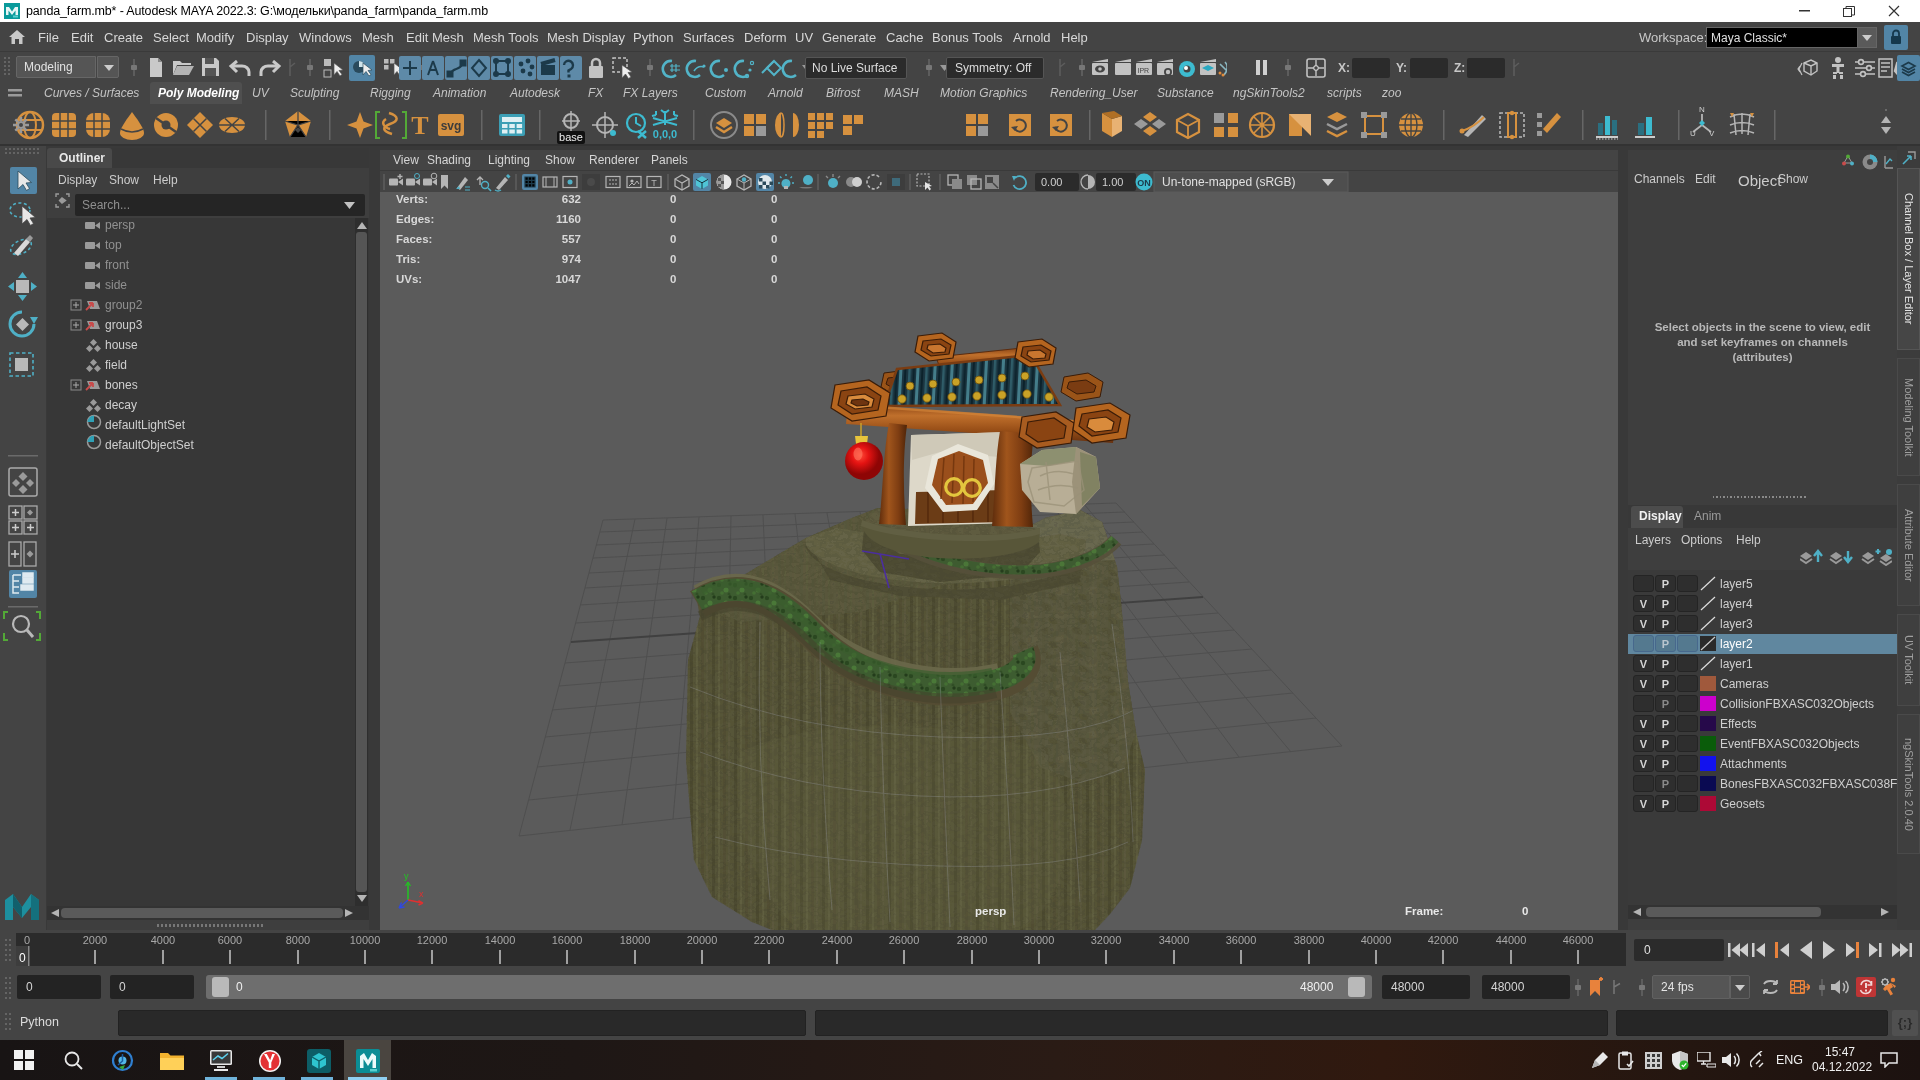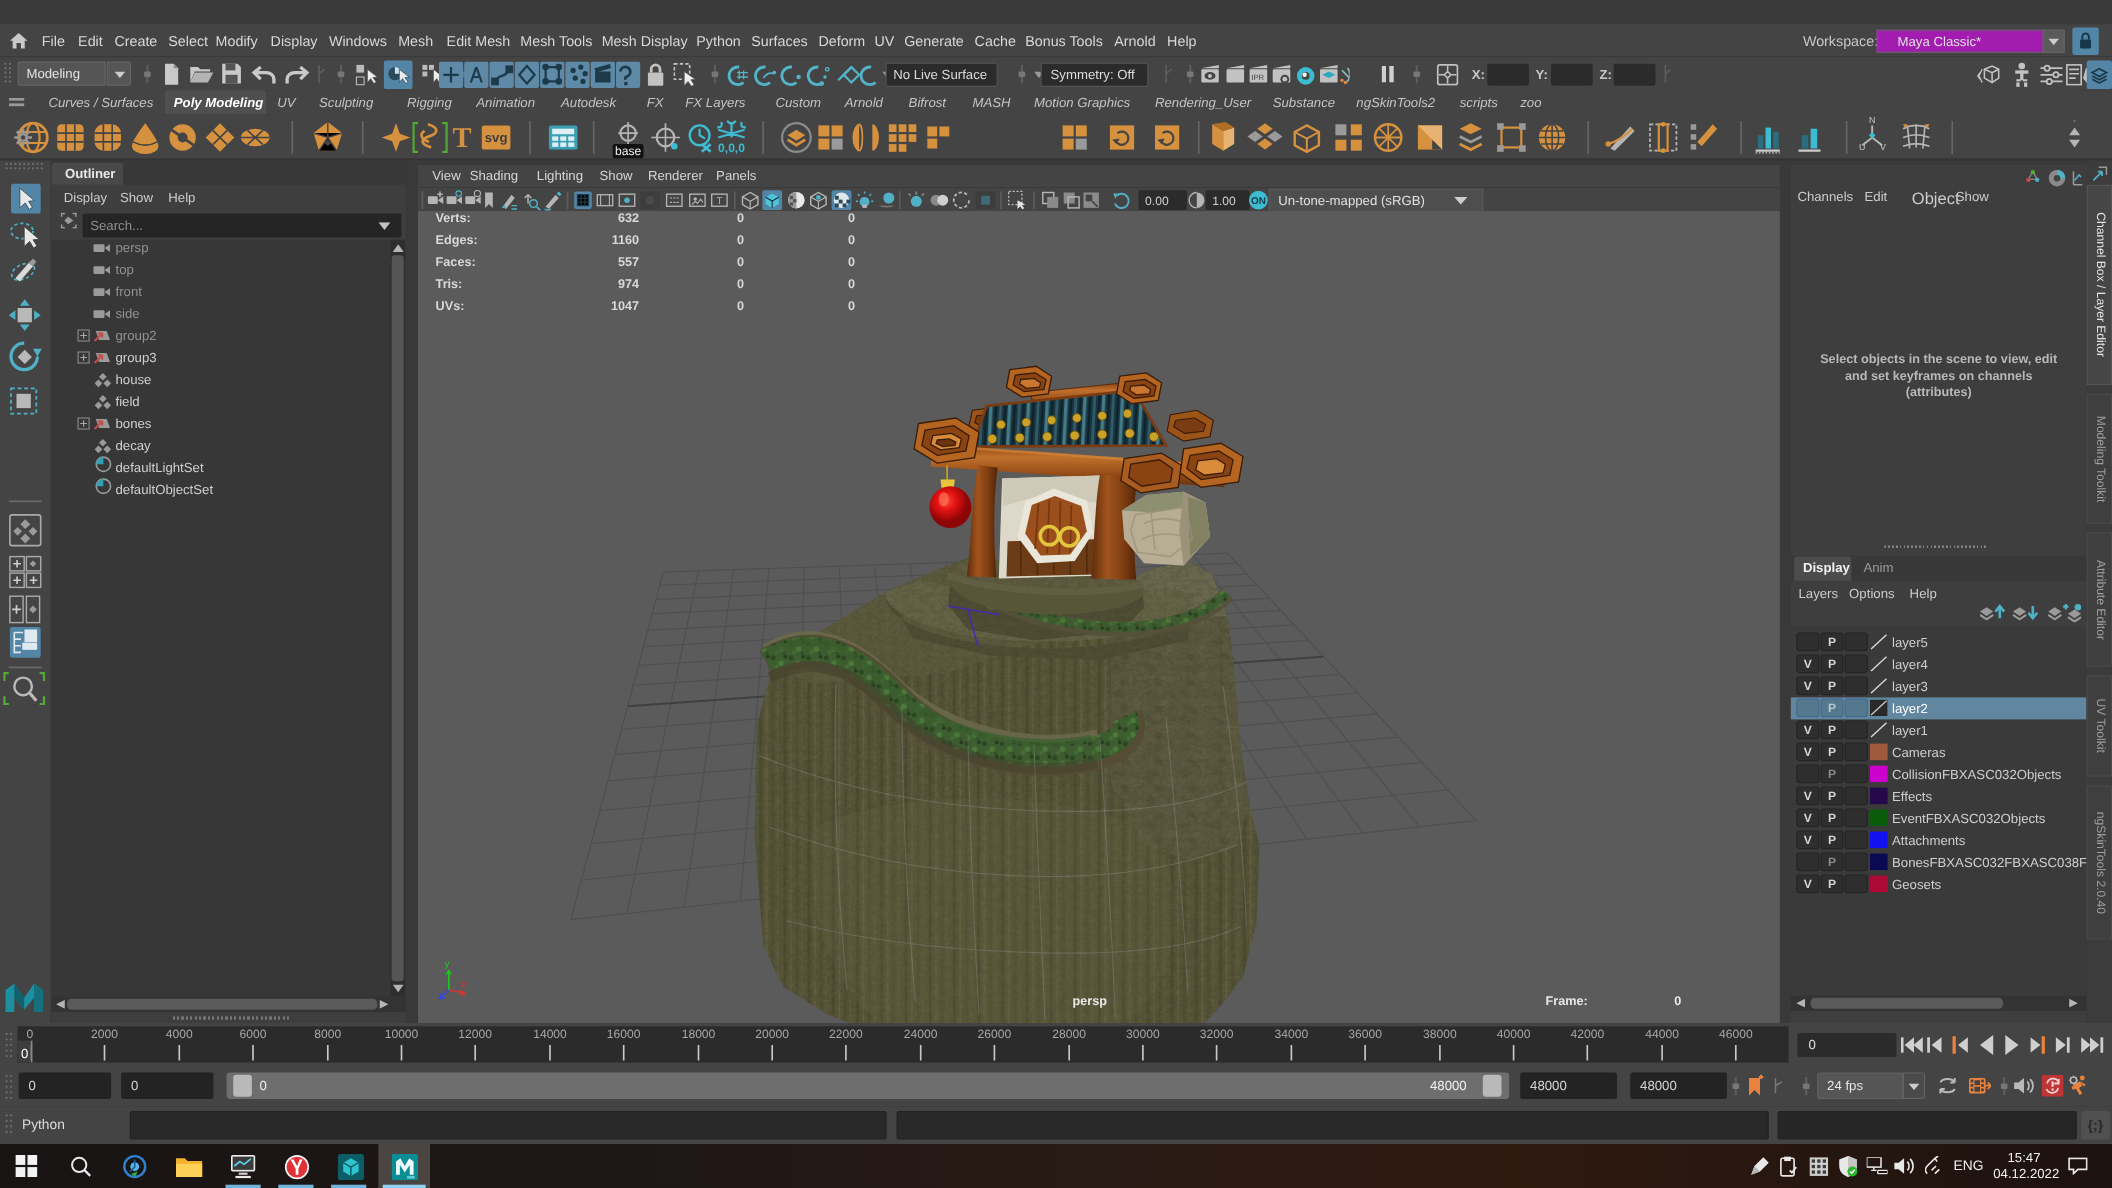--- a/index.html
+++ b/index.html
@@ -32,20 +32,38 @@
 .lrow { position:relative; height:20px; }
 .lbox { position:absolute; top:1px; width:21px; height:17px; background:#2e2e2e;
   border:1px solid #242424; border-radius:3px; color:#d5d5d5; font-size:11px; font-weight:bold;
   text-align:center; line-height:16px; }
 .lswatch { position:absolute; top:2px; left:72px; width:16px; height:15px; }
 .lname { position:absolute; top:3px; left:92px; color:#cfcfcf; font-size:12px; white-space:nowrap; }
 </style>
 </head>
 <body>
 <div id="root">
+<div id="titlebar" class="abs">
+  <svg class="abs" style="left:4px;top:3px" width="16" height="16" viewBox="0 0 16 16">
+    <rect x="0" y="0" width="16" height="16" fill="#0a9a9b"></rect>
+    <path d="M2 12 L2 4 L5 4 L8 8.5 L11 4 L14 4 L14 12 L11.5 12 L11.5 7.5 L8 12 L4.5 7.5 L4.5 12 Z" fill="#e8f6f6"></path>
+    <rect x="9" y="12.5" width="5" height="2" fill="#5ad0d0"></rect>
+  </svg>
+  <span class="abs" style="left:26px;top:4px;font-size:12.5px;letter-spacing:-0.15px;color:#000">panda_farm.mb* - Autodesk MAYA 2022.3: G:\модельки\panda_farm\panda_farm.mb</span>
+  <svg class="abs" style="left:1799px;top:10px" width="11" height="2">
+        <rect width="11" height="1.5" fill="#333"></rect>
+      </svg>
+  <svg class="abs" style="left:1843px;top:6px" width="12" height="11" viewBox="0 0 12 11">
+        <rect x="0.5" y="2.5" width="8" height="8" fill="none" stroke="#333" stroke-width="1"></rect>
+        <path d="M3 2.5 L3 0.5 L11.5 0.5 L11.5 9 L9 9" fill="none" stroke="#333" stroke-width="1"></path>
+      </svg>
+  <svg class="abs" style="left:1888px;top:5px" width="12" height="12" viewBox="0 0 12 12">
+        <path d="M1 1 L11 11 M11 1 L1 11" stroke="#333" stroke-width="1.2"></path>
+      </svg>
+</div>
 <div id="menubar" class="abs">
   <svg class="abs" style="left:8px;top:7px" width="18" height="16" viewBox="0 0 18 16">
     <path d="M9 1 L17 8 L14.5 8 L14.5 15 L11 15 L11 10 L7 10 L7 15 L3.5 15 L3.5 8 L1 8 Z" fill="#c8c8c8"></path>
   </svg>
   <span class="menuitem abs" style="left:38px;top:8px">File</span>
   <span class="menuitem abs" style="left:71px;top:8px">Edit</span>
   <span class="menuitem abs" style="left:104px;top:8px">Create</span>
   <span class="menuitem abs" style="left:153px;top:8px">Select</span>
   <span class="menuitem abs" style="left:196px;top:8px">Modify</span>
   <span class="menuitem abs" style="left:246px;top:8px">Display</span>
@@ -57,21 +75,21 @@
   <span class="menuitem abs" style="left:633px;top:8px">Python</span>
   <span class="menuitem abs" style="left:683px;top:8px">Surfaces</span>
   <span class="menuitem abs" style="left:744px;top:8px">Deform</span>
   <span class="menuitem abs" style="left:795px;top:8px">UV</span>
   <span class="menuitem abs" style="left:822px;top:8px">Generate</span>
   <span class="menuitem abs" style="left:886px;top:8px">Cache</span>
   <span class="menuitem abs" style="left:932px;top:8px">Bonus Tools</span>
   <span class="menuitem abs" style="left:1013px;top:8px">Arnold</span>
   <span class="menuitem abs" style="left:1061px;top:8px">Help</span>
   <span class="menuitem abs" style="left:1639px;top:8px;color:#c8c8c8">Workspace:</span>
-  <div class="abs" style="left:1706px;top:5px;width:152px;height:21px;background:#a21caf;border:1px solid #666;color:#e0e0e0;font-size:12px;padding:3px 18px">Maya Classic*</div>
+  <div class="abs" style="left:1706px;top:5px;width:152px;height:21px;background:#000000;border:1px solid #666;color:#e0e0e0;font-size:12px;padding:3px 4px">Maya Classic*</div>
   <div class="abs" style="left:1857px;top:5px;width:20px;height:21px;background:#5a5a5a;border:1px solid #666">
     <svg style="margin:7px auto 0" width="10" height="6" viewBox="0 0 10 6">
           <path d="M0 0 L10 0 L5 6 Z" fill="#ccc"></path>
         </svg>
   </div>
   <div class="abs" style="left:1884px;top:3px;width:24px;height:25px;background:#5285a6;border-radius:2px">
     <svg style="margin:4px auto 0" width="12" height="16" viewBox="0 0 12 16">
           <rect x="1" y="7" width="10" height="8" rx="1" fill="#15384c"></rect>
           <path d="M3 7 V4.5 a3 3 0 0 1 6 0 V7" fill="none" stroke="#15384c" stroke-width="1.8"></path>
         </svg>

